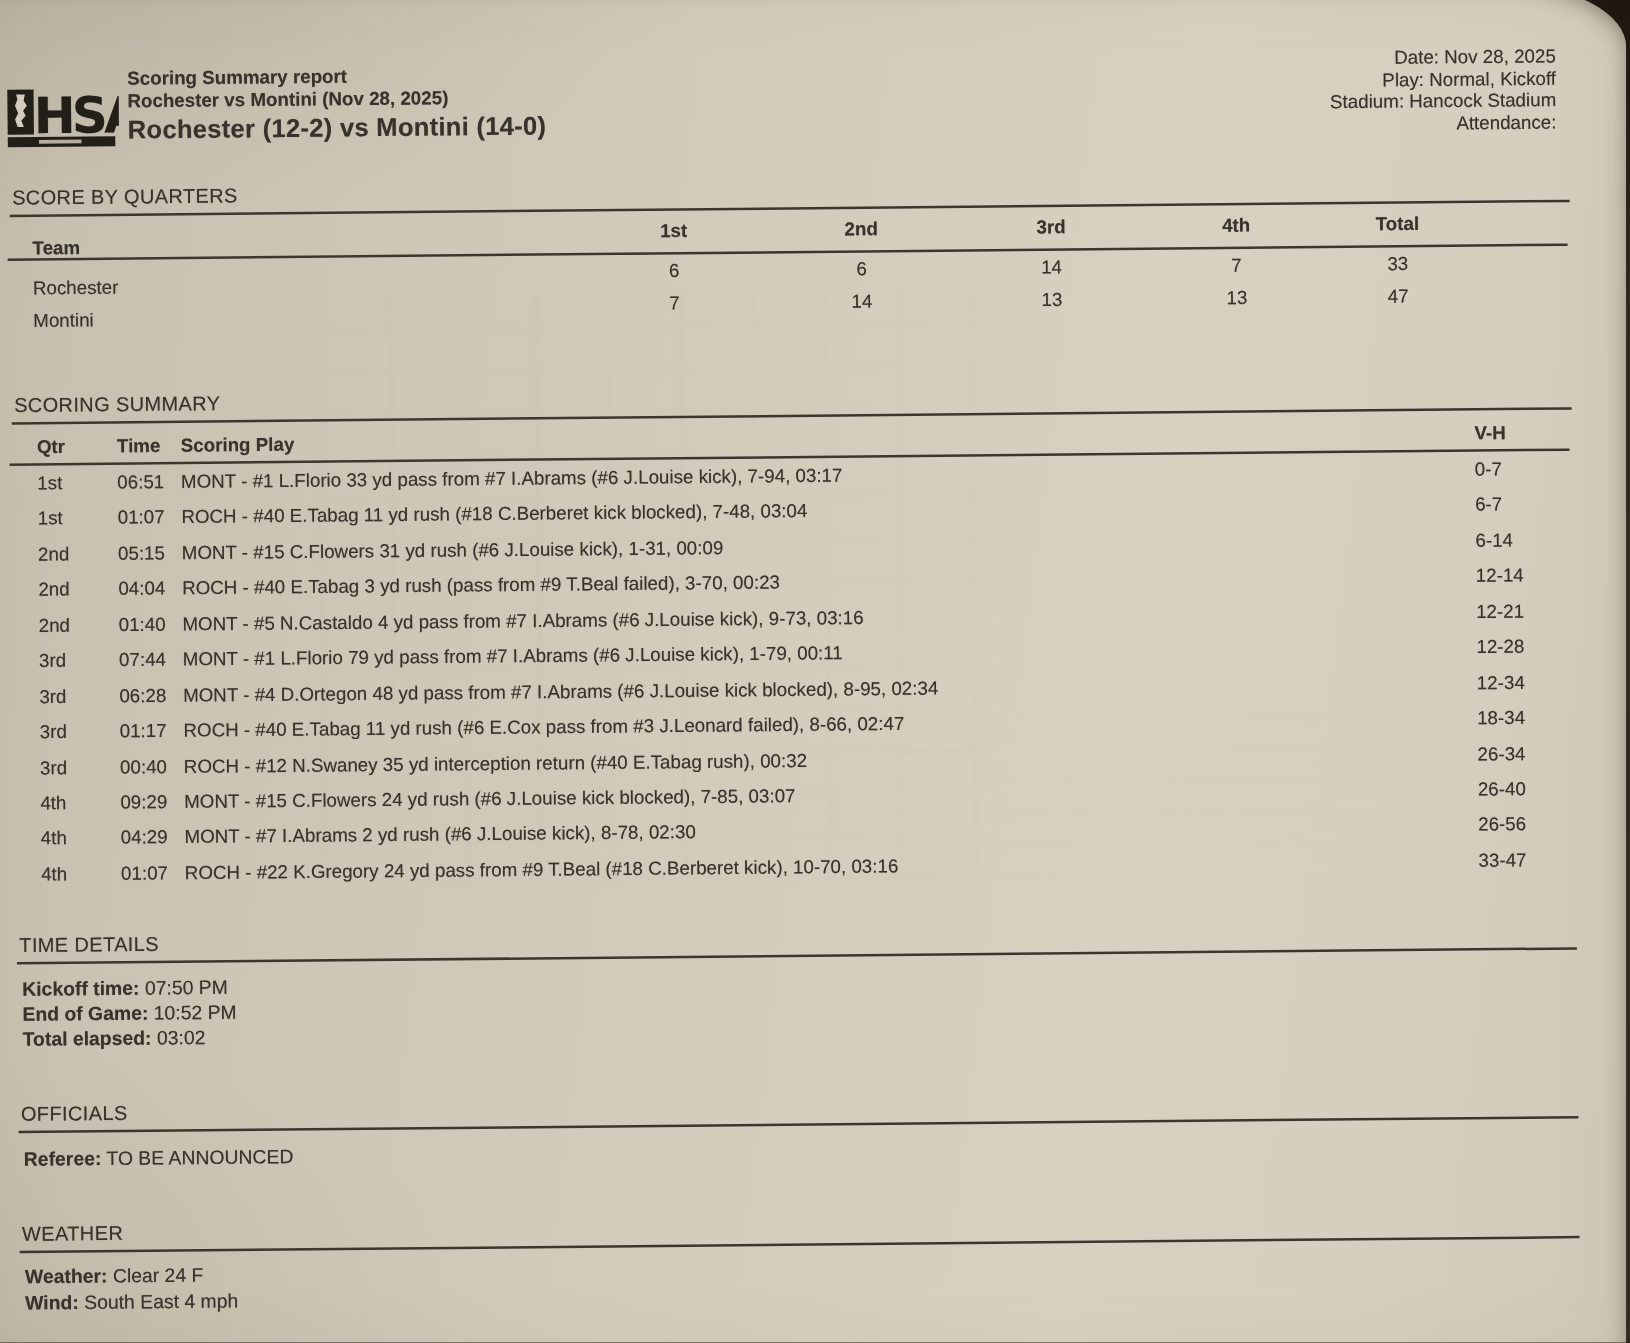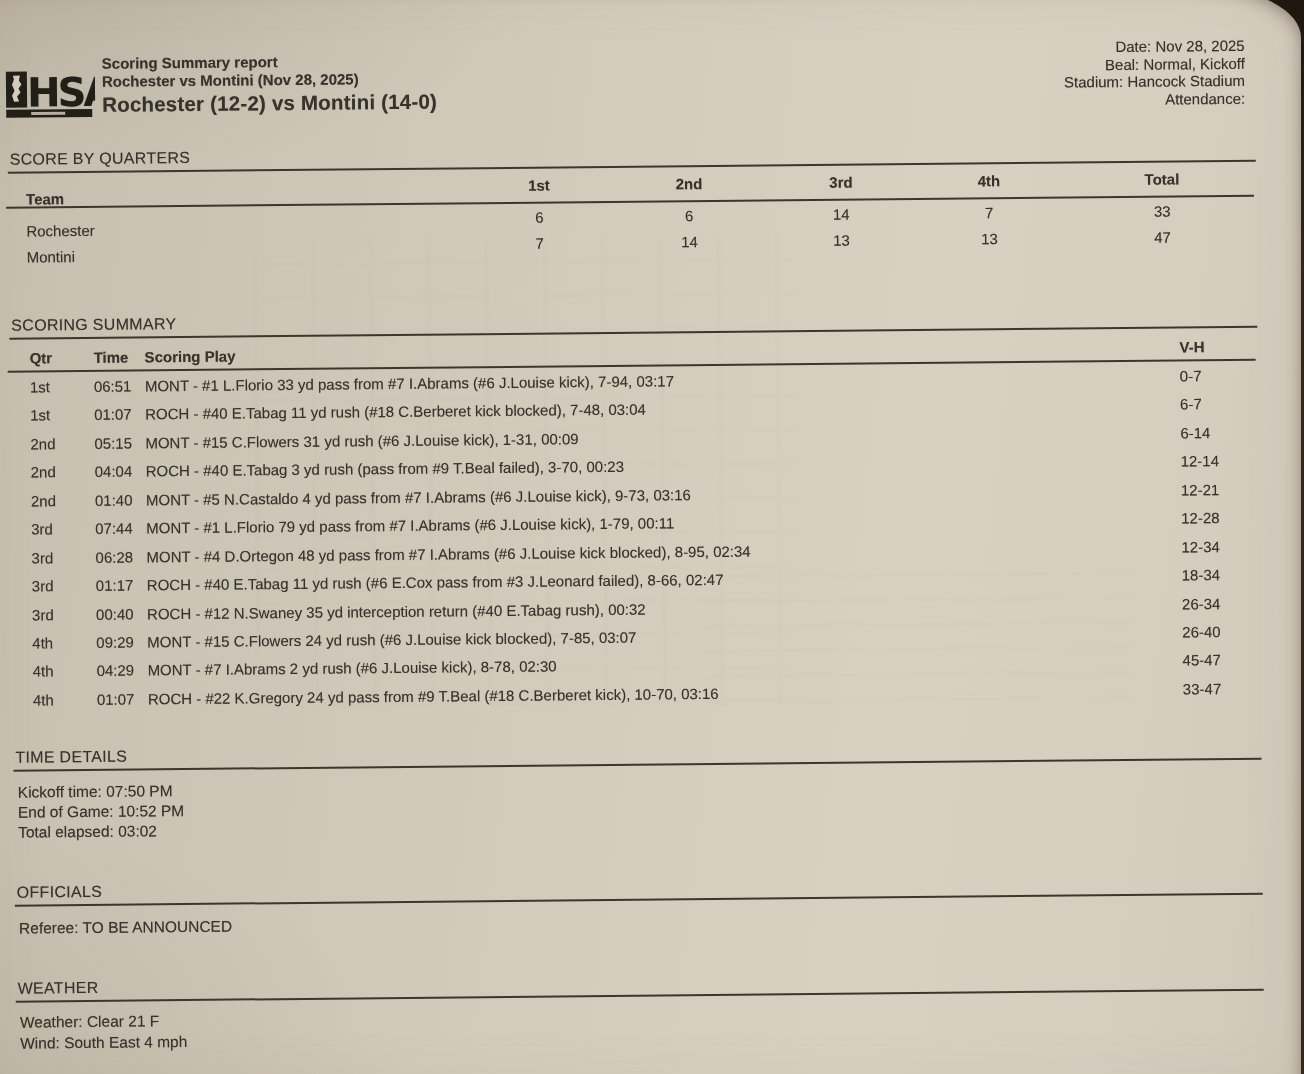--- a/index.html
+++ b/index.html
@@ -41,32 +41,32 @@
   .qrow{position:absolute;left:0;width:1304px;height:22px;font-size:15px;}
   .qhead{top:177px;font-weight:700;}
   .qr1{top:209px}.qr2{top:235px}
   .qrow span{position:absolute;}
   .cteam{left:28px;top:0;}
   .qrow.qhead .cteam,.qrow .cteam.lower{top:9px;}
   .c1{left:501px;width:80px;text-align:center;}
   .c2{left:651px;width:80px;text-align:center;}
   .c3{left:803px;width:80px;text-align:center;}
   .c4{left:951px;width:80px;text-align:center;}
-  .c5{left:1124px;width:80px;text-align:center;}
+  .c5{left:1080px;width:80px;text-align:center;}
   
   .srow{position:absolute;left:0;width:1304px;height:24px;font-size:15px;}
   .shead{top:345px;font-weight:700;}
   .srow span{position:absolute;white-space:nowrap;}
   .cqtr{left:30px;width:46px;}
   .ctime{left:84px;width:58px;margin-left:10px;}
   .cplay{left:145px;}
   .cvh{left:1180px;width:104px;text-align:left;}
   
   .kv{position:absolute;left:14px;font-size:15.5px;white-space:nowrap;}
-  .kv .lbl{font-weight:400;}
+  .kv .lbl{font-weight:700;}
 </style>
 </head>
 <body>
 
 <div class="stage">
   <div class="paper">
     <div class="content">
 
       <div class="ghost g1"></div>
       <div class="ghost g2"></div>
@@ -81,21 +81,21 @@
           <rect x="8" y="45.5" width="12" height="3" fill="#221e18"></rect>
         </svg>
       </div>
       <div class="rh">
         <div class="l1">Scoring Summary report</div>
         <div class="l2">Rochester vs Montini (Nov 28, 2025)</div>
         <div class="title">Rochester (12-2) vs Montini (14-0)</div>
       </div>
       <div class="meta">
         <div><span class="lbl">Date:</span> <span>Nov 28, 2025</span></div>
-        <div><span class="lbl">Beal:</span> <span>Normal, Kickoff</span></div>
+        <div><span class="lbl">Play:</span> <span>Normal, Kickoff</span></div>
         <div><span class="lbl">Stadium:</span> <span>Hancock Stadium</span></div>
         <div><span class="lbl">Attendance:</span> <span></span></div>
       </div>
 
       <div class="sec-head sh-sbq">
         <span class="t">SCORE BY QUARTERS</span>
       </div>
       <div class="qrow qhead">
         <span class="cteam">Team</span>
         <span class="c1">1st</span>
@@ -190,21 +190,21 @@
       <div class="srow" style="top:630px">
         <span class="cqtr">4th</span>
         <span class="ctime">09:29</span>
         <span class="cplay">MONT - #15 C.Flowers 24 yd rush (#6 J.Louise kick blocked), 7-85, 03:07</span>
         <span class="cvh">26-40</span>
       </div>
       <div class="srow" style="top:658px">
         <span class="cqtr">4th</span>
         <span class="ctime">04:29</span>
         <span class="cplay">MONT - #7 I.Abrams 2 yd rush (#6 J.Louise kick), 8-78, 02:30</span>
-        <span class="cvh">45-47</span>
+        <span class="cvh">26-56</span>
       </div>
       <div class="srow" style="top:687px">
         <span class="cqtr">4th</span>
         <span class="ctime">01:07</span>
         <span class="cplay">ROCH - #22 K.Gregory 24 yd pass from #9 T.Beal (#18 C.Berberet kick), 10-70, 03:16</span>
         <span class="cvh">33-47</span>
       </div>
 
       <div class="sec-head sh-td">
         <span class="t">TIME DETAILS</span>
@@ -223,21 +223,21 @@
         <span class="t">OFFICIALS</span>
       </div>
       <div class="kv" style="top:915px">
         <span class="lbl">Referee:</span> <span>TO BE ANNOUNCED</span>
       </div>
 
       <div class="sec-head sh-we">
         <span class="t">WEATHER</span>
       </div>
       <div class="kv" style="top:1009px">
-        <span class="lbl">Weather:</span> <span>Clear 21 F</span>
+        <span class="lbl">Weather:</span> <span>Clear 24 F</span>
       </div>
       <div class="kv" style="top:1030px">
         <span class="lbl">Wind:</span> <span>South East 4 mph</span>
       </div>
 
     </div>
   </div>
 </div>
 
 </body></html>

